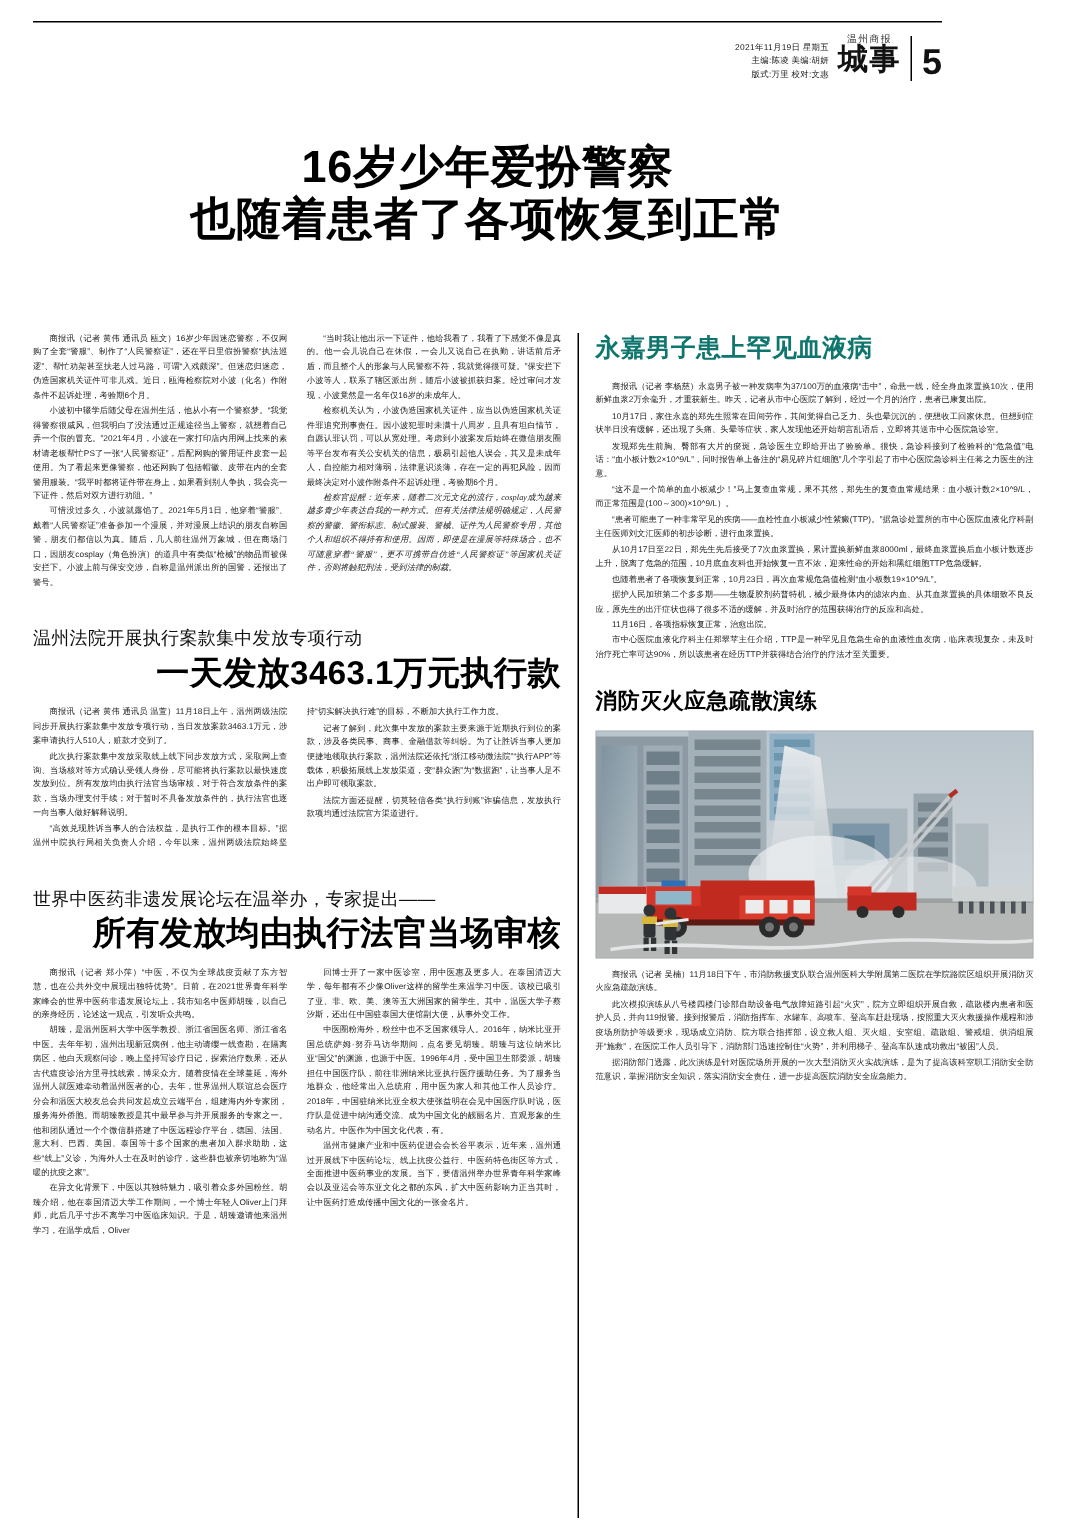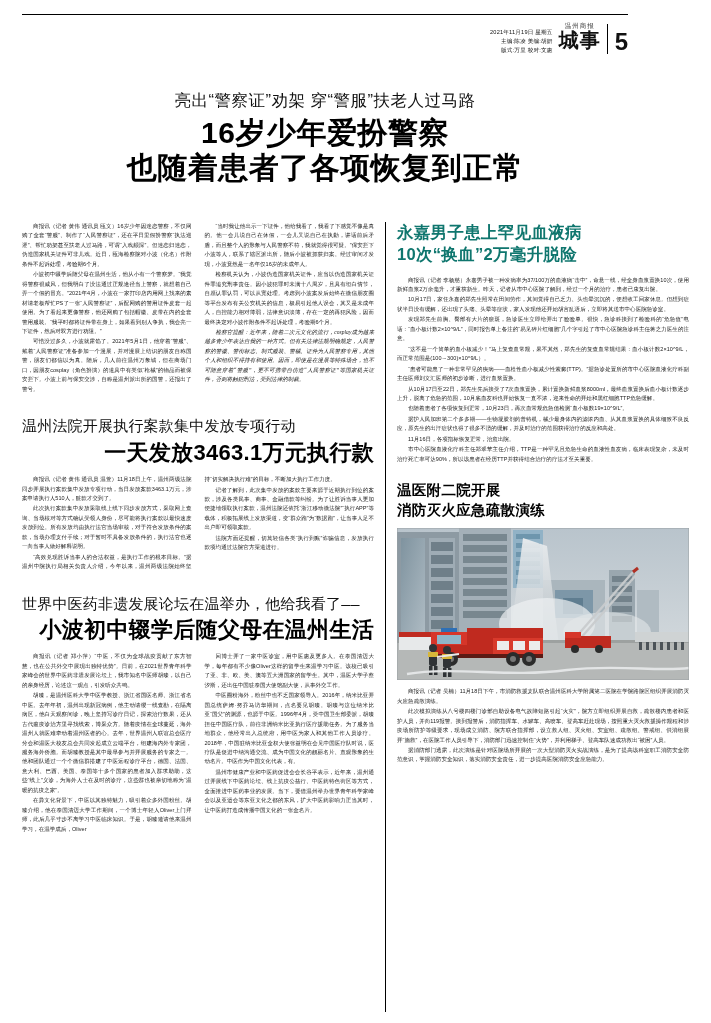--- a/index.html
+++ b/index.html
@@ -35,21 +35,21 @@
 
   
   .p{font-size:5.5px;line-height:1.72;text-align:justify;text-justify:inter-ideograph;
      margin:0 0 1px 0;text-indent:11px;color:#1a1a1a;letter-spacing:.05px;}
   .p.kai{font-style:italic;font-family:"Liberation Serif","DejaVu Serif",serif;}
   .two-col{column-count:2;column-gap:13px;column-fill:balance;}
 
   .art{margin-bottom:0;}
 
   
-  .sec-kicker{font-size:15px;line-height:1.3;color:#111;margin:0 0 2px 0;letter-spacing:.2px;font-family:Liberation Mono, monospace;}
+  .sec-kicker{font-size:12px;line-height:1.3;color:#111;margin:0 0 2px 0;letter-spacing:.2px;}
   .sec-title{font-size:22px;font-weight:700;line-height:1.2;color:#000;margin:0 0 9px 0;letter-spacing:.3px;text-align:right;}
 
   .rsec-title{font-size:16.5px;font-weight:700;line-height:1.32;color:#0f766e;margin:0 0 10px 0;letter-spacing:.3px;}
   .rsec-title2{font-size:14.5px;font-weight:700;line-height:1.35;color:#000;margin:0 0 8px 0;letter-spacing:.3px;}
 
   .gap-lg{height:24px;}
   .gap-md{height:16px;}
 
   
   .photo{position:relative;width:100%;height:152px;overflow:hidden;background:#cfd4d8;margin-bottom:7px;}
@@ -70,21 +70,20 @@
     </div>
     <div class="mast-brandwrap">
       <div class="mast-brand">温州商报</div>
       <div class="mast-section">城事</div>
     </div>
     <div class="mast-sep"></div>
     <div class="mast-page">5</div>
   </div>
 
   <div class="headline-block">
-    <div class="kicker">亮出“警察证”劝架  穿“警服”扶老人过马路</div>
     <div class="hl1">16岁少年爱扮警察</div>
     <div class="hl2">也随着患者了各项恢复到正常</div>
   </div>
 
   <div class="body-area">
 
     <div class="col-left">
 
       <div class="art two-col">
         <p class="p">商报讯（记者 黄伟 通讯员 瓯文）16岁少年因迷恋警察，不仅网购了全套“警服”、制作了“人民警察证”，还在平日里假扮警察“执法巡逻”、帮忙劝架甚至扶老人过马路，可谓“入戏颇深”。但迷恋归迷恋，伪造国家机关证件可非儿戏。近日，瓯海检察院对小波（化名）作附条件不起诉处理，考验期6个月。</p>
@@ -105,62 +104,60 @@
           <p class="p">此次执行案款集中发放采取线上线下同步发放方式，采取网上查询、当场核对等方式确认受领人身份，尽可能将执行案款以最快速度发放到位。所有发放均由执行法官当场审核，对于符合发放条件的案款，当场办理支付手续；对于暂时不具备发放条件的，执行法官也逐一向当事人做好解释说明。</p>
           <p class="p">“高效兑现胜诉当事人的合法权益，是执行工作的根本目标。”据温州中院执行局相关负责人介绍，今年以来，温州两级法院始终坚持“切实解决执行难”的目标，不断加大执行工作力度。</p>
           <p class="p">记者了解到，此次集中发放的案款主要来源于近期执行到位的案款，涉及各类民事、商事、金融借款等纠纷。为了让胜诉当事人更加便捷地领取执行案款，温州法院还依托“浙江移动微法院”“执行APP”等载体，积极拓展线上发放渠道，变“群众跑”为“数据跑”，让当事人足不出户即可领取案款。</p>
           <p class="p">法院方面还提醒，切莫轻信各类“执行到账”诈骗信息，发放执行款项均通过法院官方渠道进行。</p>
         </div>
       </div>
 
       <div class="gap-lg"></div>
 
       <div class="art">
-        <div class="sec-kicker">世界中医药非遗发展论坛在温举办，他给我看了——</div>
-        <div class="sec-title">小波初中辍学后随父母在温州生活</div>
+        <div class="sec-kicker">世界中医药非遗发展论坛在温举办，专家提出——</div>
+        <div class="sec-title">所有发放均由执行法官当场审核</div>
         <div class="two-col">
           <p class="p">商报讯（记者 郑小萍）“中医，不仅为全球战疫贡献了东方智慧，也在公共外交中展现出独特优势”。日前，在2021世界青年科学家峰会的世界中医药非遗发展论坛上，我市知名中医师胡臻，以自己的亲身经历，论述这一观点，引发听众共鸣。</p>
           <p class="p">胡臻，是温州医科大学中医学教授、浙江省国医名师、浙江省名中医。去年年初，温州出现新冠病例，他主动请缨一线查勘，在隔离病区，他白天观察问诊，晚上坚持写诊疗日记，探索治疗数果，还从古代瘟疫诊治方里寻找线索，博采众方。随着疫情在全球蔓延，海外温州人就医难牵动着温州医者的心。去年，世界温州人联谊总会医疗分会和温医大校友总会共同发起成立云端平台，组建海内外专家团，服务海外侨胞。而胡臻教授是其中最早参与并开展服务的专家之一。他和团队通过一个个微信群搭建了中医远程诊疗平台，德国、法国、意大利、巴西、美国、泰国等十多个国家的患者加入群求助助，这些“线上”义诊，为海外人士在及时的诊疗，这些群也被亲切地称为“温暖的抗疫之家”。</p>
           <p class="p">在异文化背景下，中医以其独特魅力，吸引着众多外国粉丝。胡臻介绍，他在泰国清迈大学工作期间，一个博士年轻人Oliver上门拜师，此后几乎寸步不离学习中医临床知识。于是，胡臻邀请他来温州学习，在温学成后，Oliver</p>
           <p class="p">回博士开了一家中医诊室，用中医惠及更多人。在泰国清迈大学，每年都有不少像Oliver这样的留学生来温学习中医。该校已吸引了亚、非、欧、美、澳等五大洲国家的留学生。其中，温医大学子蔡汐斯，还出任中国驻泰国大使馆副大使，从事外交工作。</p>
           <p class="p">中医圈粉海外，粉丝中也不乏国家领导人。2016年，纳米比亚开国总统萨姆·努乔马访华期间，点名要见胡臻。胡臻与这位纳米比亚“国父”的渊源，也源于中医。1996年4月，受中国卫生部委派，胡臻担任中国医疗队，前往非洲纳米比亚执行医疗援助任务。为了服务当地群众，他经常出入总统府，用中医为家人和其他工作人员诊疗。2018年，中国驻纳米比亚全权大使张益明在会见中国医疗队时说，医疗队是促进中纳沟通交流、成为中国文化的靓丽名片、直观形象的生动名片。中医作为中国文化代表，有。</p>
           <p class="p">温州市健康产业和中医药促进会会长谷平表示，近年来，温州通过开展线下中医药论坛、线上抗疫公益行、中医药特色街区等方式，全面推进中医药事业的发展。当下，要借温州举办世界青年科学家峰会以及亚运会等东亚文化之都的东风，扩大中医药影响力正当其时，让中医药打造成传播中国文化的一张金名片。</p>
         </div>
       </div>
 
     </div>
 
     <div class="vdiv"></div>
 
     <div class="col-right">
 
       <div class="art">
         <div class="rsec-title">
           <div>永嘉男子患上罕见血液病</div>
-          <div>10次“换血”2万毫升脱险</div>
         </div>
         <div>
           <p class="p">商报讯（记者 李杨慈）永嘉男子被一种发病率为37/100万的血液病“击中”，命悬一线，经全身血浆置换10次，使用新鲜血浆2万余毫升，才重获新生。昨天，记者从市中心医院了解到，经过一个月的治疗，患者已康复出院。</p>
           <p class="p">10月17日，家住永嘉的郑先生照常在田间劳作，其间觉得自己乏力、头也晕沉沉的，便想收工回家休息。但想到症状半日没有缓解，还出现了头痛、头晕等症状，家人发现他还开始胡言乱语后，立即将其送市中心医院急诊室。</p>
           <p class="p">发现郑先生前胸、臀部有大片的瘀斑，急诊医生立即给开出了验验单。很快，急诊科接到了检验科的“危急值”电话：“血小板计数2×10^9/L”，同时报告单上备注的“易见碎片红细胞”几个字引起了市中心医院急诊科主任蒋之力医生的注意。</p>
           <p class="p">“这不是一个简单的血小板减少！”马上复查血常规，果不其然，郑先生的复查血常规结果：血小板计数2×10^9/L，而正常范围是(100～300)×10^9/L）。</p>
           <p class="p">“患者可能患了一种非常罕见的疾病——血栓性血小板减少性紫癜(TTP)。”据急诊处置所的市中心医院血液化疗科副主任医师刘文汇医师的初步诊断，进行血浆置换。</p>
           <p class="p">从10月17日至22日，郑先生先后接受了7次血浆置换，累计置换新鲜血浆8000ml，最终血浆置换后血小板计数逐步上升，脱离了危急的范围，10月底血友科也开始恢复一直不浓，迎来性命的开始和黑红细胞TTP危急缓解。</p>
           <p class="p">也随着患者了各项恢复到正常，10月23日，再次血常规危急值检测“血小板数19×10^9/L”。</p>
           <p class="p">据护人民加班第二个多多期——生物凝胶剂药普特机，械少最身体内的滤浓内血、从其血浆置换的具体细致不良反应，原先生的出汗症状也得了很多不适的缓解，并及时治疗的范围获得治疗的反应和高处。</p>
           <p class="p">11月16日，各项指标恢复正常，治愈出院。</p>
           <p class="p">市中心医院血液化疗科主任郑翠苹主任介绍，TTP是一种罕见且危急生命的血液性血友病，临床表现复杂，未及时治疗死亡率可达90%，所以该患者在经历TTP并获得结合治疗的疗法才至关重要。</p>
         </div>
       </div>
 
       <div class="gap-md"></div>
 
       <div class="art">
         <div class="rsec-title2">
-          <div>温医附二院开展</div>
           <div>消防灭火应急疏散演练</div>
         </div>
 
         <div class="photo">
           <svg viewBox="0 0 292 152" preserveAspectRatio="none">
             <defs>
               <linearGradient id="sky" x1="0" y1="0" x2="0" y2="1">
                 <stop offset="0" stop-color="#b9c4cc"></stop>
                   <stop offset="1" stop-color="#d8dde0"></stop>
               </linearGradient>

